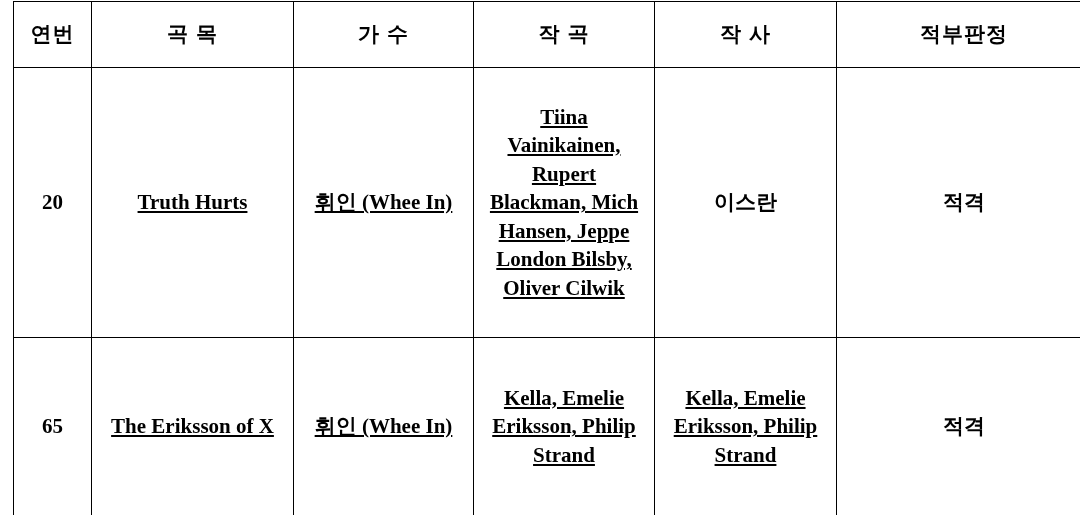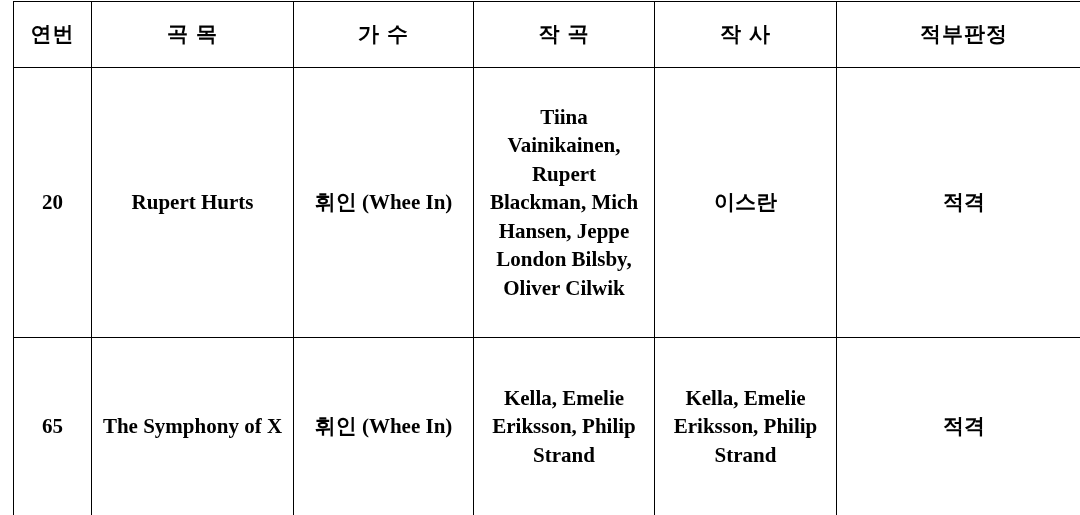--- a/index.html
+++ b/index.html
@@ -56,21 +56,21 @@
   tbody tr.row-1 td { height: 270px; }
   tbody tr.row-2 td { height: 178px; }
 
   .cell-no { font-size: 21px; }
   .cell-title { font-size: 21px; }
   .cell-singer { font-size: 21px; }
   .cell-people { font-size: 21px; line-height: 1.42; }
   .cell-verdict { font-size: 21px; font-weight: normal; }
   .hdr-kor { font-family: "Liberation Sans", "DejaVu Sans", sans-serif; font-weight: bold; }
   .kor-text { font-family: Liberation Sans, sans-serif; font-weight: normal; }
-  .mixed-text { font-family: "Liberation Serif", "DejaVu Serif", serif; font-weight: bold; }
+  .mixed-text { font-family: "Liberation Serif", "DejaVu Serif", serif; font-weight: bold; text-decoration: underline; }
 </style>
 </head>
 <body>
 
 <div class="table-wrap">
   <table class="doc-table">
     <colgroup>
       <col class="c-no">
       <col class="c-title">
       <col class="c-singer">
@@ -84,29 +84,29 @@
         <th class="hdr-kor">곡 목</th>
         <th class="hdr-kor">가 수</th>
         <th class="hdr-kor">작 곡</th>
         <th class="hdr-kor">작 사</th>
         <th class="hdr-kor">적부판정</th>
       </tr>
     </thead>
     <tbody>
       <tr class="row-1">
         <td class="cell-no">20</td>
-        <td class="cell-title mixed-text">Rupert Hurts</td>
+        <td class="cell-title mixed-text">Truth Hurts</td>
         <td class="cell-singer mixed-text">휘인 (Whee In)</td>
         <td class="cell-people mixed-text">Tiina Vainikainen, Rupert Blackman, Mich Hansen, Jeppe London Bilsby,  Oliver Cilwik</td>
         <td class="cell-people kor-text">이스란</td>
         <td class="cell-verdict kor-text">적격</td>
       </tr>
       <tr class="row-2">
         <td class="cell-no">65</td>
-        <td class="cell-title mixed-text">The Symphony of X</td>
+        <td class="cell-title mixed-text">The Eriksson of X</td>
         <td class="cell-singer mixed-text">휘인 (Whee In)</td>
         <td class="cell-people mixed-text">Kella,  Emelie Eriksson, Philip Strand</td>
         <td class="cell-people mixed-text">Kella,  Emelie Eriksson, Philip Strand</td>
         <td class="cell-verdict kor-text">적격</td>
       </tr>
     </tbody>
   </table>
 </div>
 
 </body></html>

